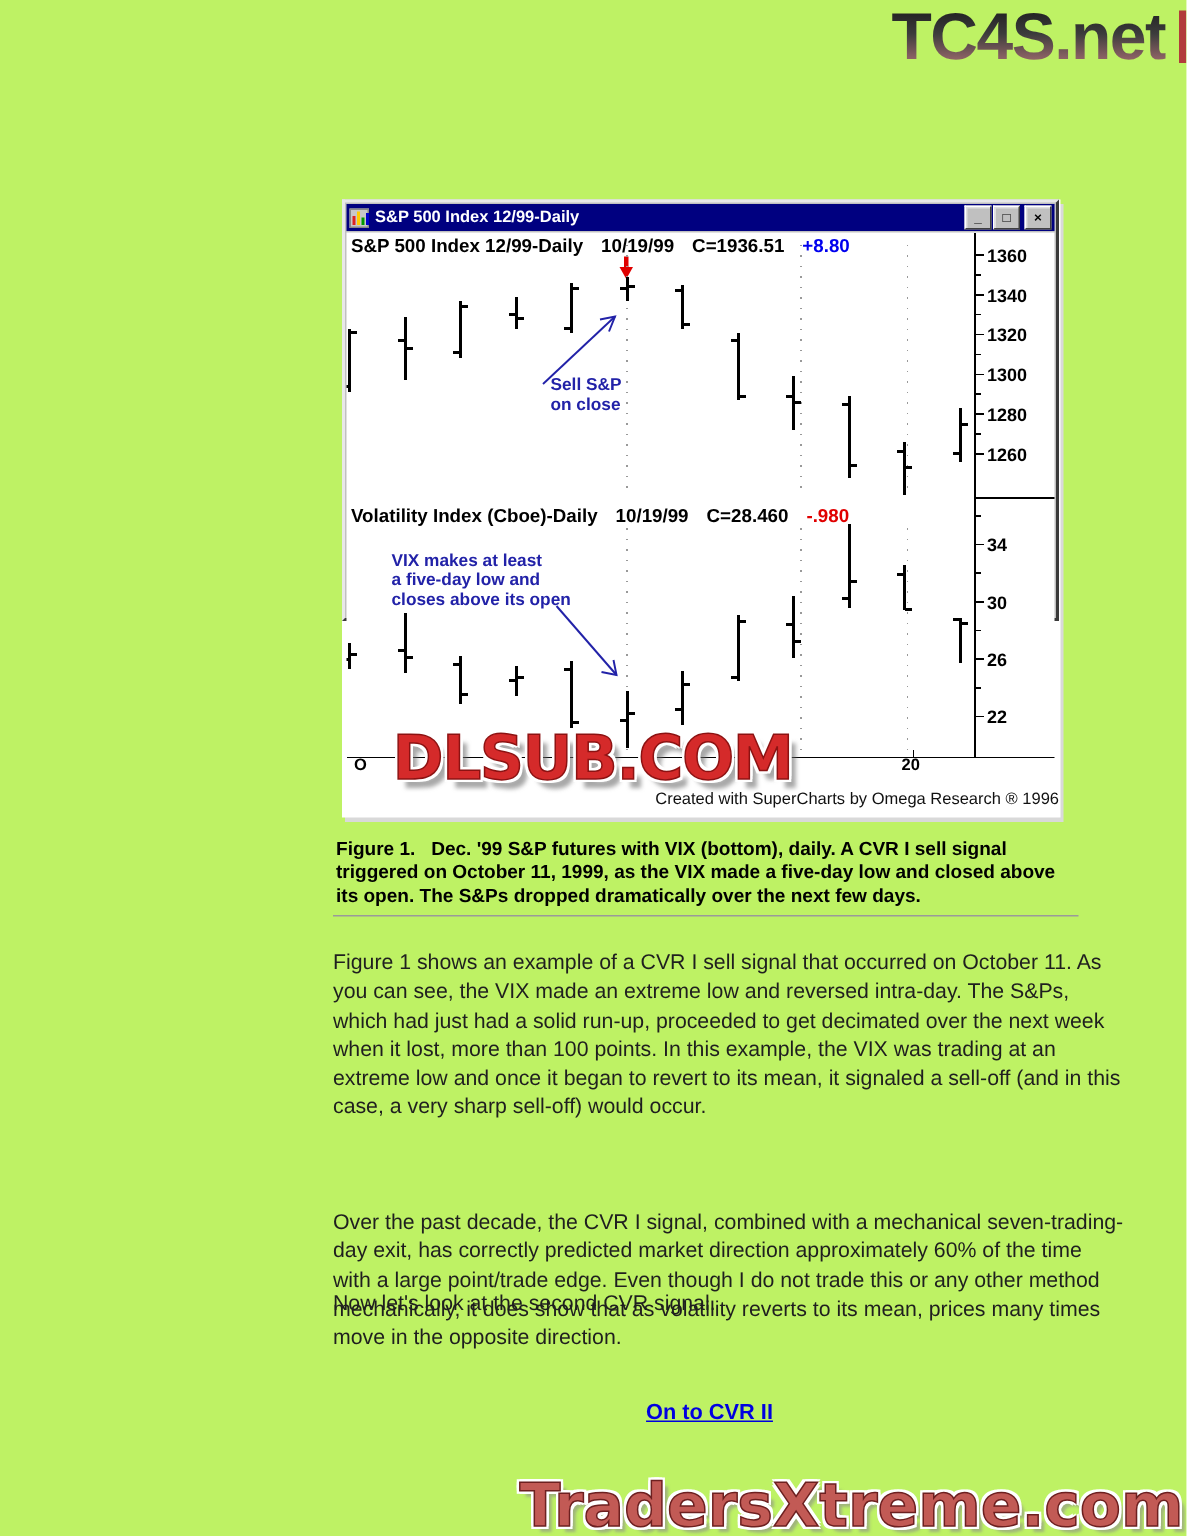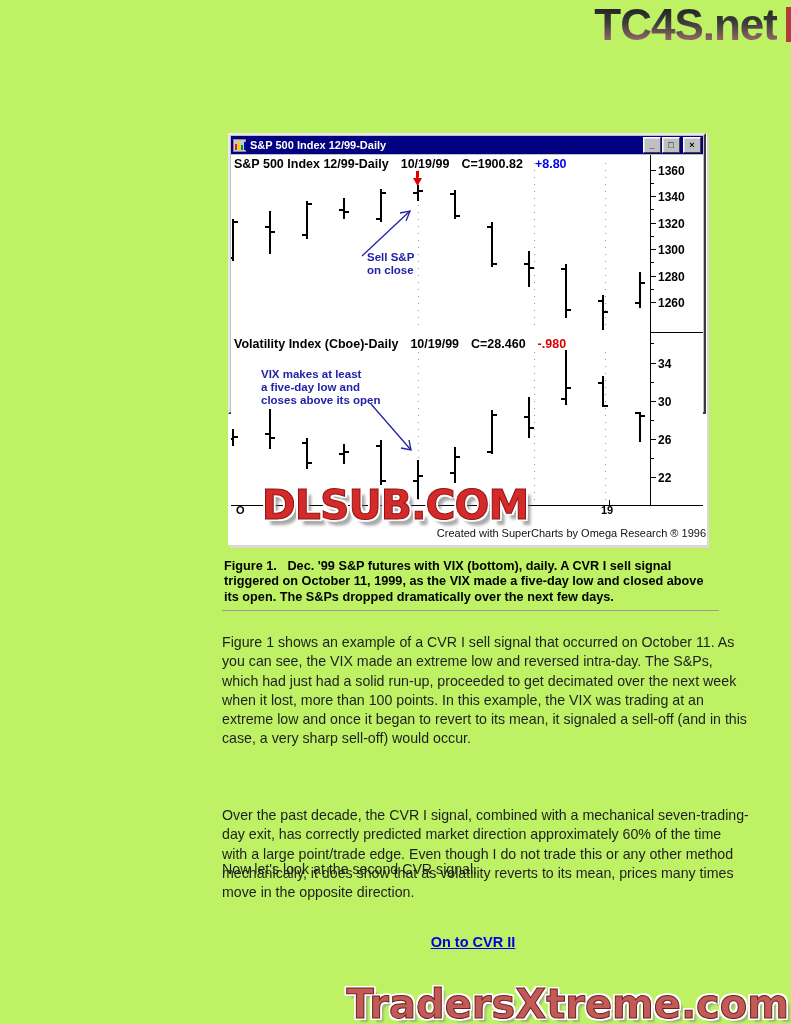--- a/index.html
+++ b/index.html
@@ -102,40 +102,40 @@
           </span>
         <span class="title">S&amp;P 500 Index 12/99-Daily</span>
         <span class="tb-btn">_</span>
         <span class="tb-btn">□</span>
         <span class="tb-btn close">×</span>
       </div>
 
       <div class="client">
 
         <div class="panel-header hdr1">
-          <span>S&amp;P 500 Index 12/99-Daily</span><span>10/19/99</span><span>C=1900.82</span><span class="chg" style="color: rgb(0, 0, 238);">+8.80</span>
+          <span>S&amp;P 500 Index 12/99-Daily</span><span>10/19/99</span><span>C=1936.51</span><span class="chg" style="color: rgb(0, 0, 238);">+8.80</span>
         </div>
 
         <div class="panel-header hdr2">
           <span>Volatility Index (Cboe)-Daily</span><span>10/19/99</span><span>C=28.460</span><span class="chg" style="color: rgb(224, 0, 0);">-.980</span>
         </div>
 
         <div class="annot annot-sell">
           <div>Sell S&amp;P</div>
           <div>on close</div>
         </div>
 
         <div class="annot annot-vix">
           <div>VIX makes at least</div>
           <div>a five-day low and</div>
           <div>closes above its open</div>
         </div>
 
         <div class="x-label xl0">O</div>
-        <div class="x-label xl18">19</div>
+        <div class="x-label xl18">20</div>
 
         <svg id="chart-svg" width="472" height="358" shape-rendering="crispEdges">
 
           <line x1="419" y1="0" x2="419" y2="350" stroke="#000" stroke-width="1"></line>
           <line x1="0" y1="350" x2="472" y2="350" stroke="#000" stroke-width="1"></line>
           <line x1="419" y1="177" x2="472" y2="177" stroke="#000" stroke-width="1"></line>
           <line x1="378" y1="345" x2="378" y2="350" stroke="#000" stroke-width="1"></line>
 
           <g shape-rendering="auto">
             <line x1="186.5" y1="16" x2="186.5" y2="24" stroke="#e00000" stroke-width="3"></line>

